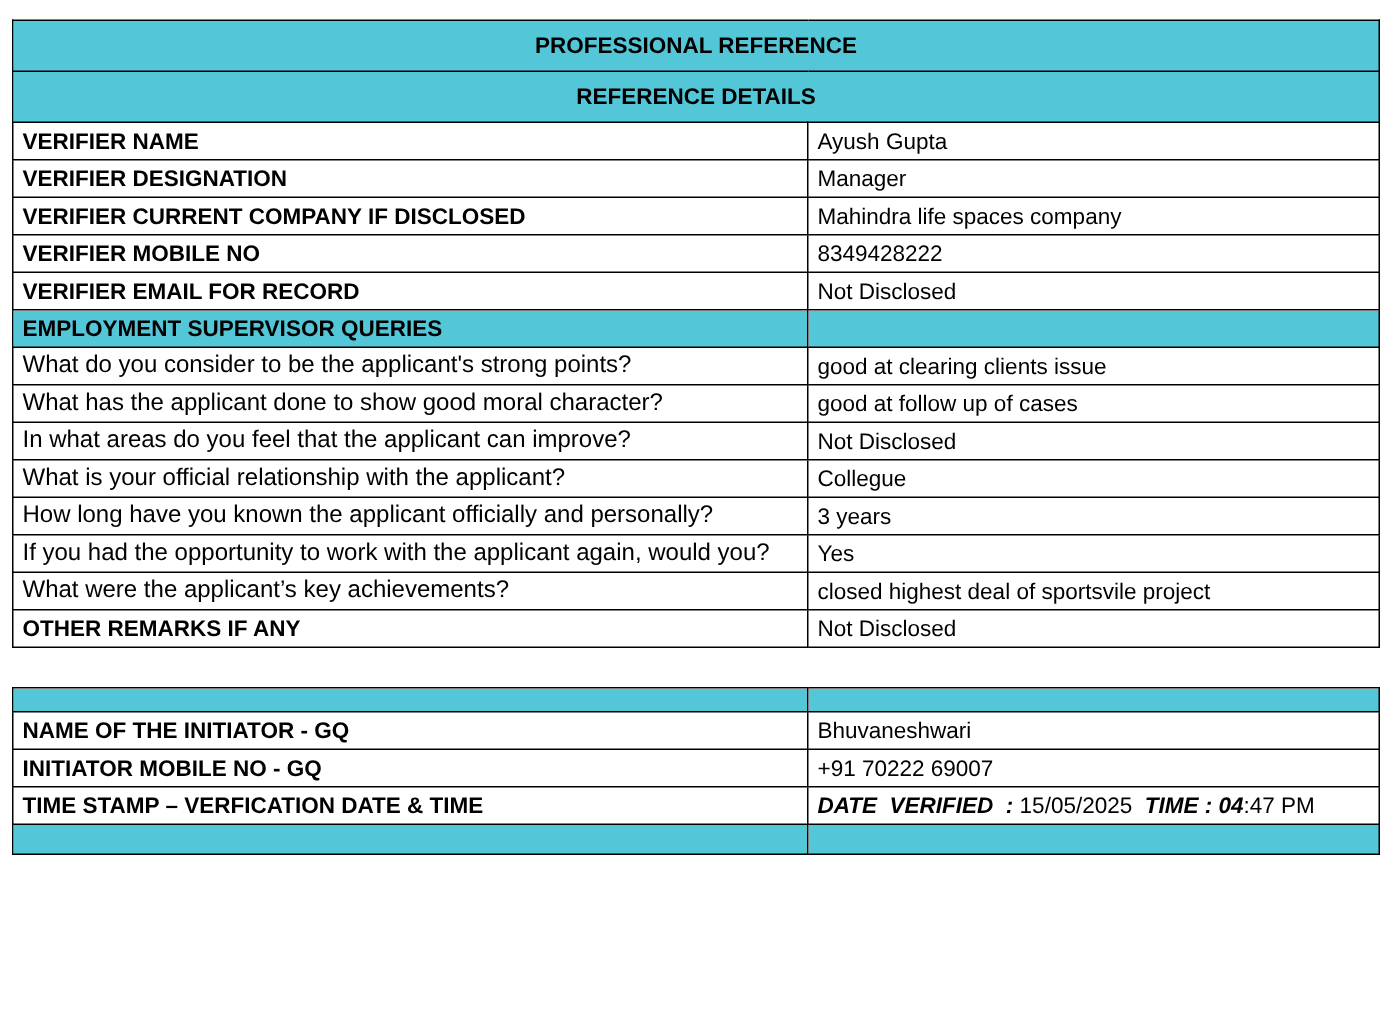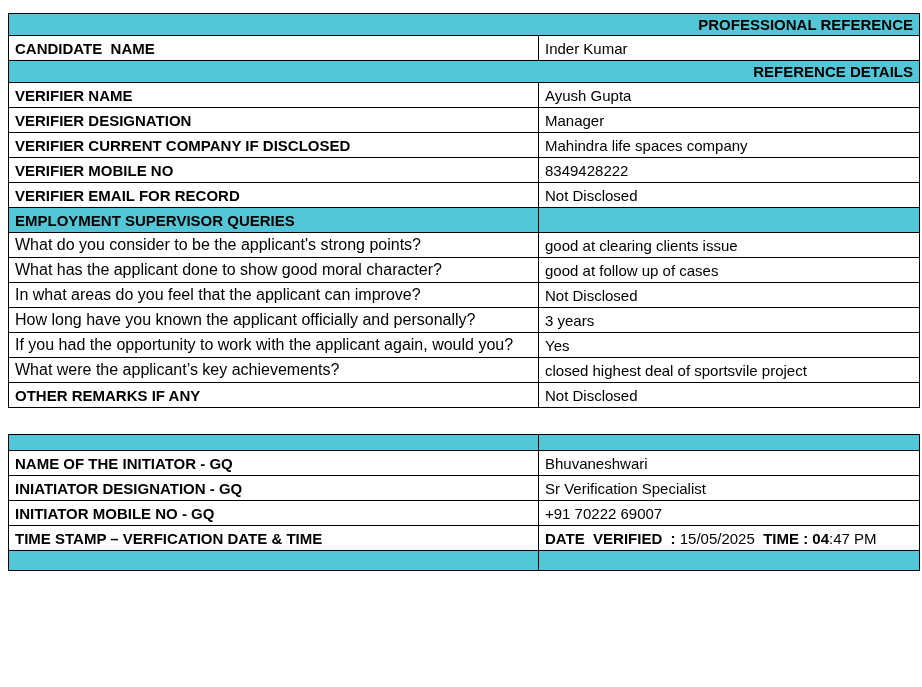--- a/index.html
+++ b/index.html
@@ -29,47 +29,43 @@
     white-space: pre;
     overflow: hidden;
   }
   td.lbl { font-weight: bold; }
   td.q { font-weight: normal; font-size: 16px; }
   td.val { font-weight: normal; }
   td.sect {
     background: var(--section-bg, #53C6D7);
     font-weight: bold;
   }
-  td.title { text-align: right; height: 22px; }
+  td.title { text-align: center; height: 34px; }
   td.sp  { height: 16px; }
   td.sp2 { height: 20px; }
-  .seg-b { font-weight: bold; }
+  .seg-b { font-weight: bold; font-style: italic; }
   .seg-n { font-weight: normal; }
   .gap { height: 26px; }
 </style>
 </head>
 <body>
 
 <div class="page">
 
   <table class="ref-table">
     <colgroup>
         <col class="c1">
         <col class="c2">
       </colgroup>
 
     <tbody>
         <tr>
       <td colspan="2" class="sect title">PROFESSIONAL REFERENCE</td>
     </tr>
 
-    <tr>
-      <td class="lbl">CANDIDATE  NAME</td>
-      <td class="val">Inder Kumar</td>
-    </tr>
 
     <tr>
       <td colspan="2" class="sect title">REFERENCE DETAILS</td>
     </tr>
 
     <tr>
       <td class="lbl">VERIFIER NAME</td>
       <td class="val">Ayush Gupta</td>
     </tr>
     <tr>
@@ -100,20 +96,24 @@
     </tr>
     <tr>
       <td class="q">What has the applicant done to show good moral character?</td>
       <td class="val">good at follow up of cases</td>
     </tr>
     <tr>
       <td class="q">In what areas do you feel that the applicant can improve?</td>
       <td class="val">Not Disclosed</td>
     </tr>
     <tr>
+      <td class="q">What is your official relationship with the applicant?</td>
+      <td class="val">Collegue</td>
+    </tr>
+    <tr>
       <td class="q">How long have you known the applicant officially and personally?</td>
       <td class="val">3 years</td>
     </tr>
     <tr>
       <td class="q">If you had the opportunity to work with the applicant again, would you?</td>
       <td class="val">Yes</td>
     </tr>
     <tr>
       <td class="q">What were the applicant’s key achievements?</td>
       <td class="val">closed highest deal of sportsvile project</td>
@@ -138,24 +138,20 @@
         <tr>
       <td class="sect sp"></td>
       <td class="sect sp"></td>
     </tr>
 
     <tr>
       <td class="lbl">NAME OF THE INITIATOR - GQ</td>
       <td class="val">Bhuvaneshwari</td>
     </tr>
     <tr>
-      <td class="lbl">INIATIATOR DESIGNATION - GQ</td>
-      <td class="val">Sr Verification Specialist</td>
-    </tr>
-    <tr>
       <td class="lbl">INITIATOR MOBILE NO - GQ</td>
       <td class="val">+91 70222 69007</td>
     </tr>
 
     <tr>
       <td class="lbl">TIME STAMP – VERFICATION DATE &amp; TIME</td>
       <td class="val"><span class="seg-b">DATE  VERIFIED  : </span><span class="seg-n">15/05/2025</span><span class="seg-b">  TIME : 04</span><span class="seg-n">:47 PM</span></td>
     </tr>
 
     <tr>

